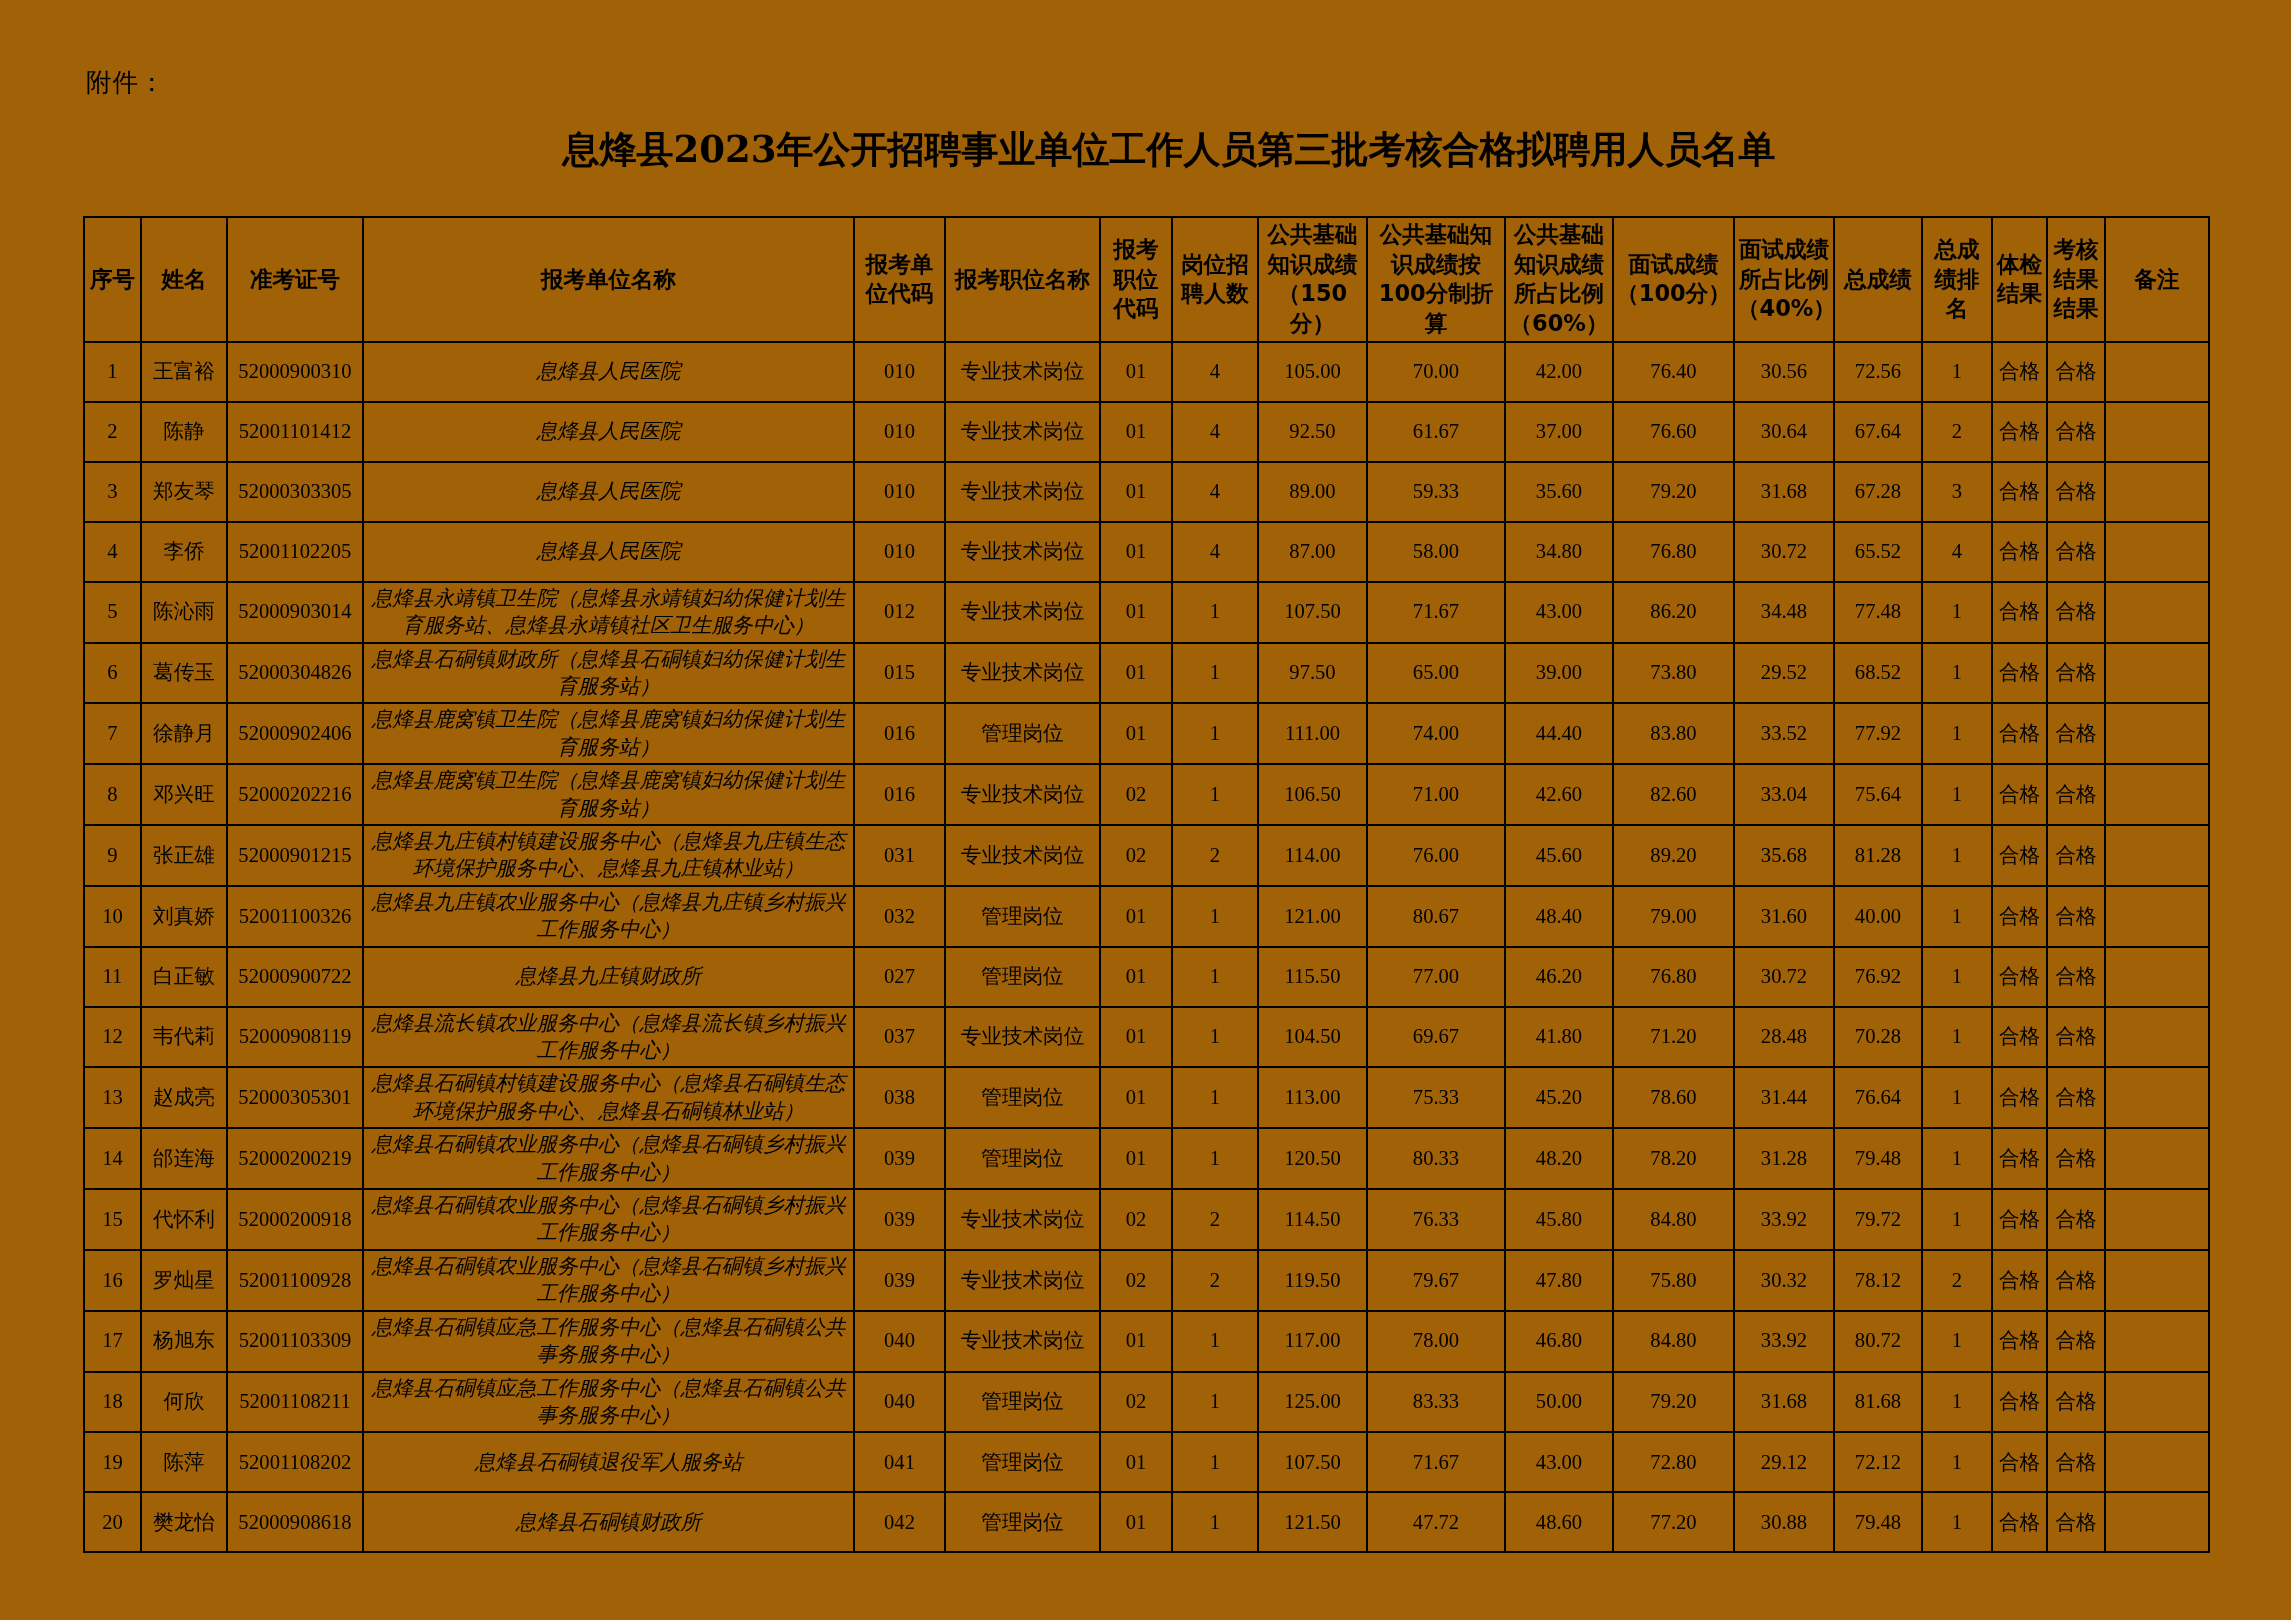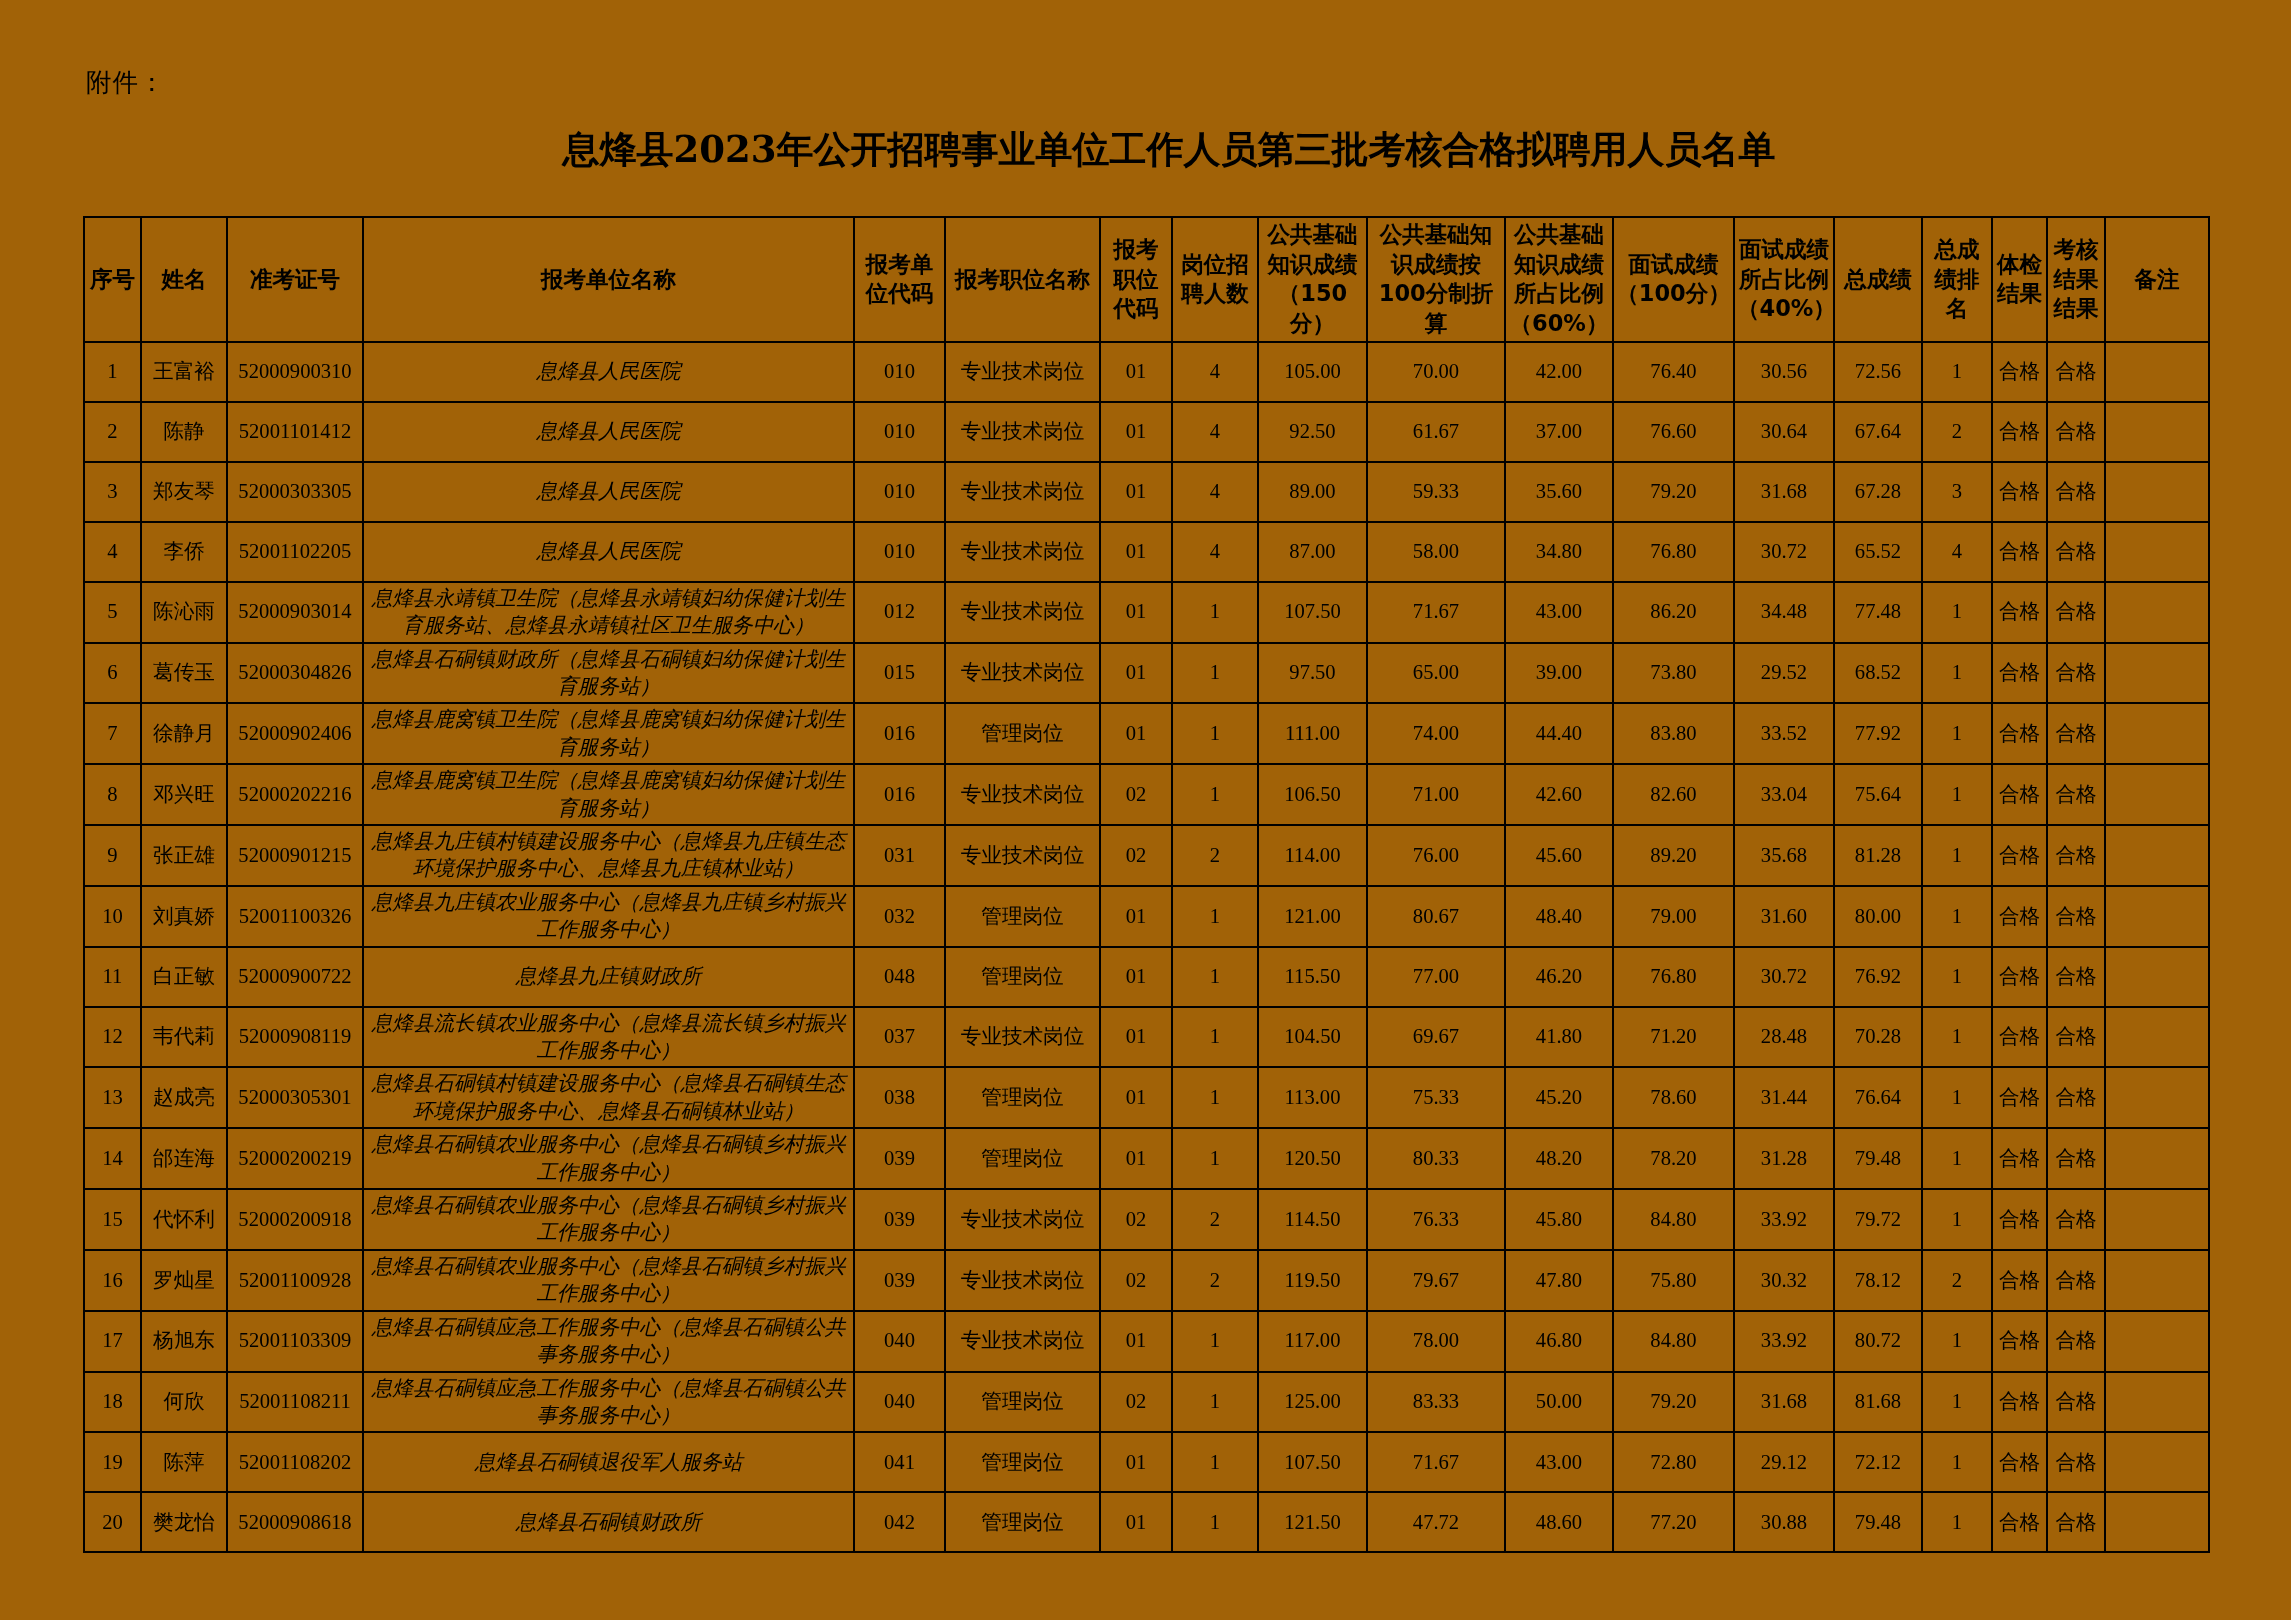--- a/index.html
+++ b/index.html
@@ -300,32 +300,32 @@
           <td class="cell-unit_name">息烽县九庄镇农业服务中心（息烽县九庄镇乡村振兴工作服务中心）</td>
           <td class="cell-unit_code">032</td>
           <td class="cell-position_name">管理岗位</td>
           <td class="cell-position_code">01</td>
           <td class="cell-recruit_count">1</td>
           <td class="cell-basic_score_150">121.00</td>
           <td class="cell-basic_score_100">80.67</td>
           <td class="cell-basic_score_pct60">48.40</td>
           <td class="cell-interview_score">79.00</td>
           <td class="cell-interview_pct40">31.60</td>
-          <td class="cell-total_score">80.00</td>
+          <td class="cell-total_score">40.00</td>
           <td class="cell-total_rank">1</td>
           <td class="cell-physical_result">合格</td>
           <td class="cell-assessment_result">合格</td>
           <td class="cell-remark"></td>
         </tr>
         <tr>
           <td class="cell-index">11</td>
           <td class="cell-name">白正敏</td>
           <td class="cell-ticket_no">52000900722</td>
           <td class="cell-unit_name">息烽县九庄镇财政所</td>
-          <td class="cell-unit_code">048</td>
+          <td class="cell-unit_code">027</td>
           <td class="cell-position_name">管理岗位</td>
           <td class="cell-position_code">01</td>
           <td class="cell-recruit_count">1</td>
           <td class="cell-basic_score_150">115.50</td>
           <td class="cell-basic_score_100">77.00</td>
           <td class="cell-basic_score_pct60">46.20</td>
           <td class="cell-interview_score">76.80</td>
           <td class="cell-interview_pct40">30.72</td>
           <td class="cell-total_score">76.92</td>
           <td class="cell-total_rank">1</td>

